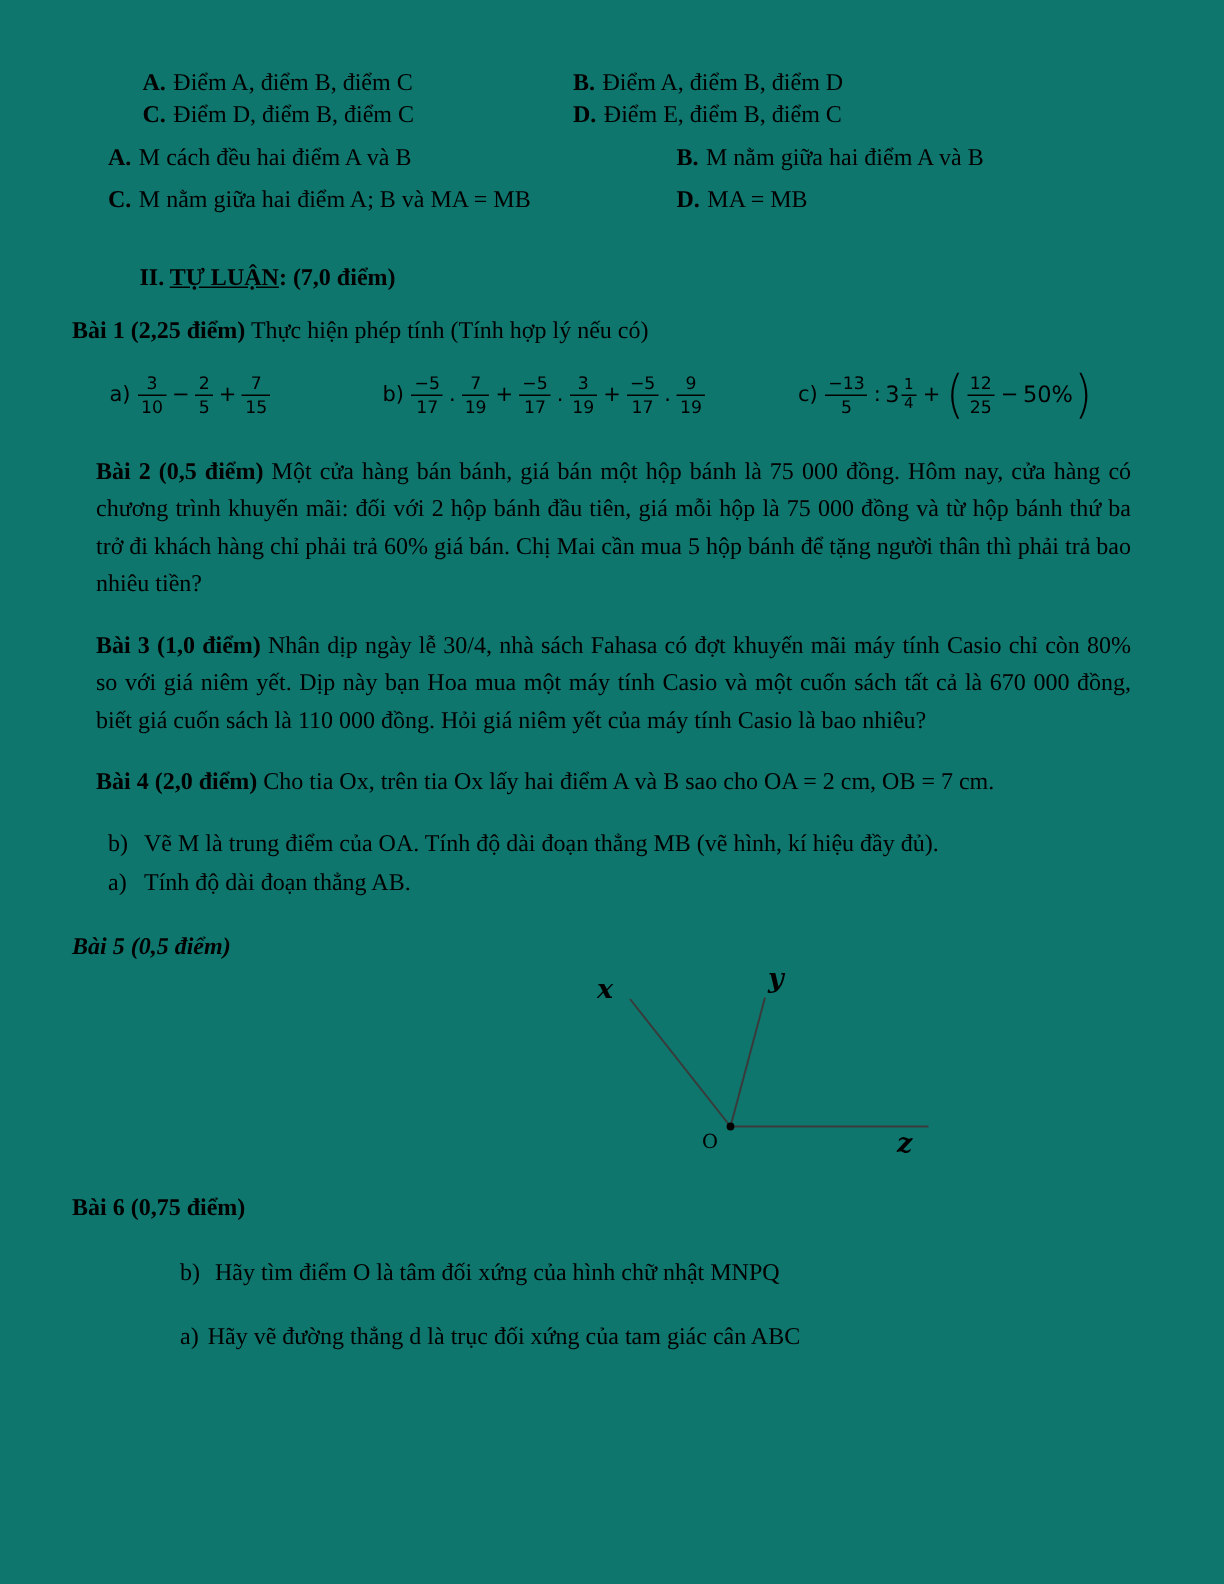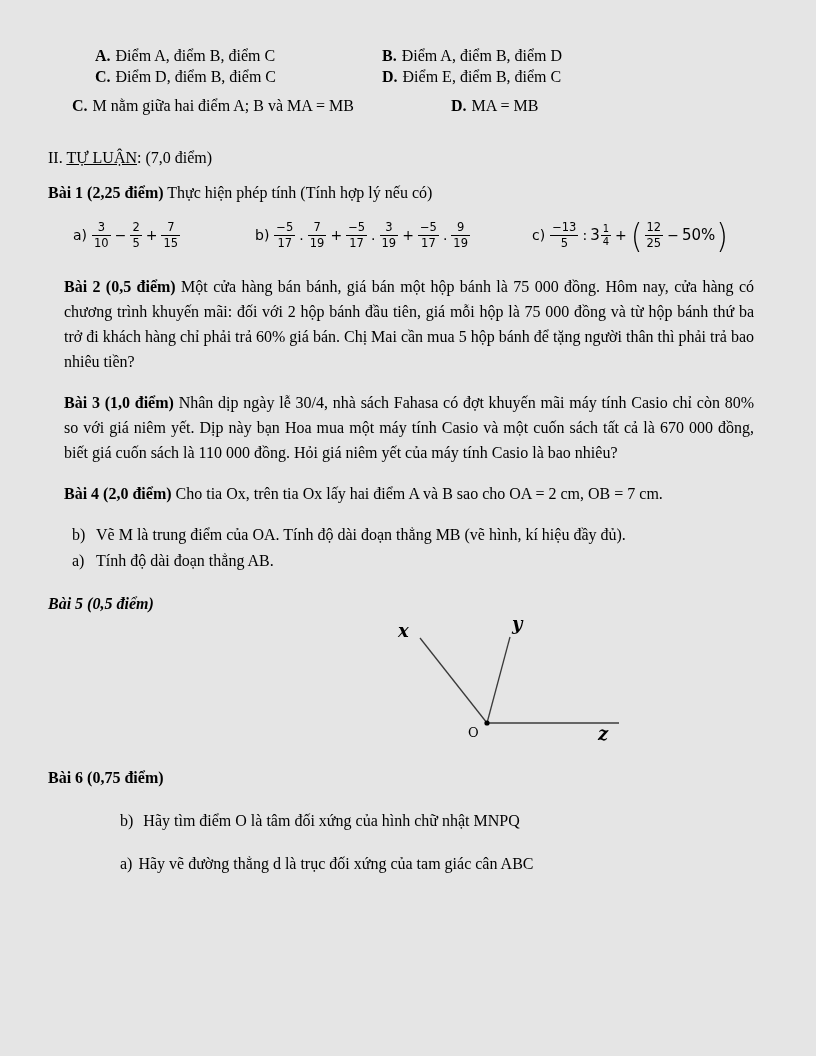--- a/index.html
+++ b/index.html
@@ -1,28 +1,28 @@
 <!DOCTYPE html>
 <html><head>
 <meta charset="utf-8">
 <style>
   html,body{margin:0;padding:0;background:#888;}
   .page{
-    width:816px;height:1056px;background:#e5e5e5;margin:0 auto;
+    width:816px;height:1056px;background:#0f766e;margin:0 auto;
     font-family:"Liberation Serif",serif;font-size:16px;color:#000;
     box-sizing:border-box;padding:45px 46px 0 48px;position:relative;overflow:hidden;
   }
   .tight-row{display:flex;line-height:21px;}
   .tight-row .c1{margin-left:47px;width:287px;}
   .q12-line{line-height:21px;margin-top:2px;}
   .q12-row{display:flex;line-height:22px;margin-top:8px;}
   .q12-row + .q12-row{margin-top:6px;}
   .q12-row .c1{margin-left:24px;width:379px;}
   .letter{font-weight:bold;margin-right:5px;}
-  .sec2{margin-top:30px;font-weight:normal;line-height:22px;}
+  .sec2{margin-top:30px;font-weight:bold;line-height:22px;margin-left:45px;}
   .sec2 .title{text-decoration:underline;}
   .lead{font-weight:bold;}
   .bai1-line{margin-top:13px;line-height:22px;}
   .math-row{position:relative;height:46px;margin-top:8px;}
   .expr{position:absolute;top:0;height:46px;display:flex;align-items:center;
         font-family:"DejaVu Sans",sans-serif;font-size:14px;}
   .expr .exlabel{font-family:"DejaVu Sans",sans-serif;font-size:14px;margin-right:4px;}
   .expr-a{left:25px;}
   .expr-b{left:207px;}
   .expr-c{left:484px;}
@@ -56,20 +56,24 @@
 
   <div class="tight-row">
     <span class="c1"><span class="letter">A.</span><span>Điểm A, điểm B, điểm C</span></span>
     <span><span class="letter">B.</span><span>Điểm A, điểm B, điểm D</span></span>
   </div>
   <div class="tight-row">
     <span class="c1"><span class="letter">C.</span><span>Điểm D, điểm B, điểm C</span></span>
     <span><span class="letter">D.</span><span>Điểm E, điểm B, điểm C</span></span>
   </div>
 
+  <div class="q12-row">
+    <span class="c1"><span class="letter">A.</span><span>M cách đều hai điểm A và B</span></span>
+    <span><span class="letter">B.</span><span>M nằm giữa hai điểm A và B</span></span>
+  </div>
   <div class="q12-row">
     <span class="c1"><span class="letter">C.</span><span>M nằm giữa hai điểm A; B và MA = MB</span></span>
     <span><span class="letter">D.</span><span>MA = MB</span></span>
   </div>
 
   <div class="sec2">
     <span>II.</span>
     <span class="title">TỰ LUẬN</span><span>: (7,0 điểm)</span>
   </div>
 

